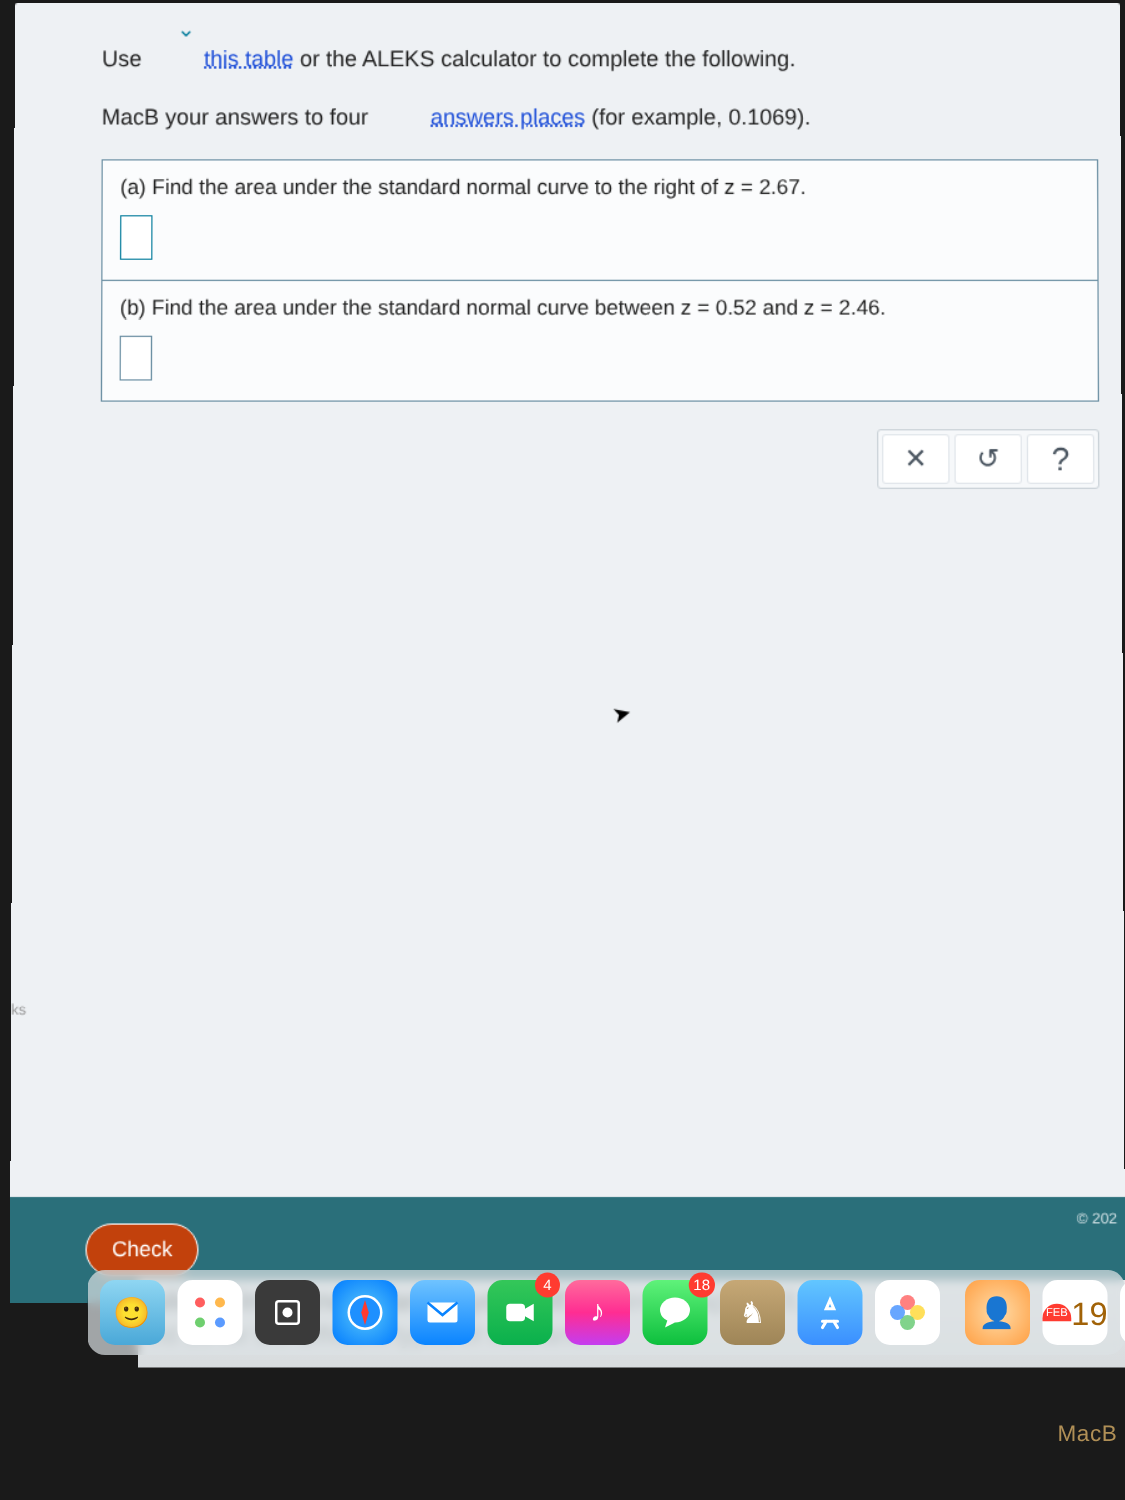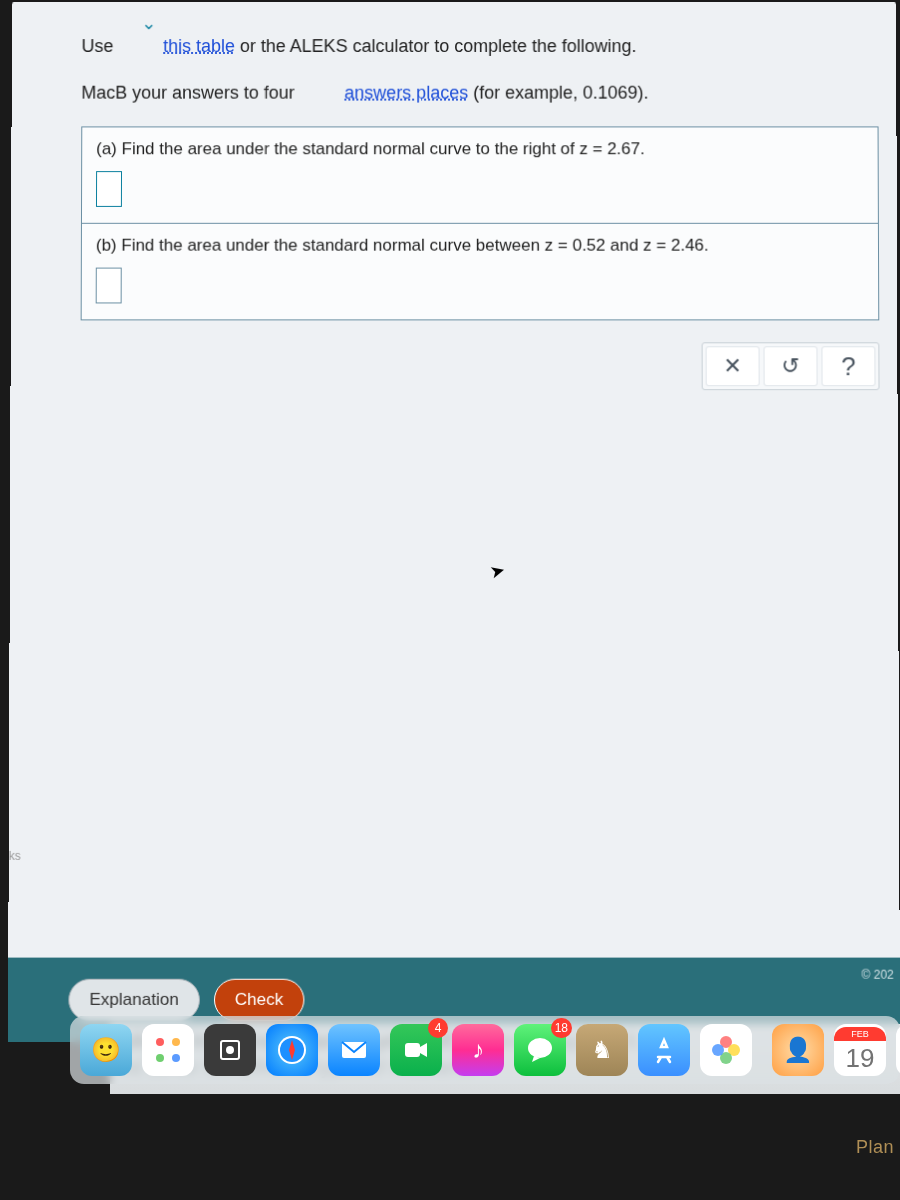--- a/index.html
+++ b/index.html
@@ -21,21 +21,20 @@
     transform: perspective(2000px) rotateX(1deg);
     border-radius: 2px;
   }
   .side-tab {
     position: absolute;
     left: 0;
     top: 800px;
     color: #999;
     font-size: 12px;
     writing-mode: horizontal-tb;
-    margin-top: 48px;
   }
   .content {
     position: absolute;
     left: 50px;
     top: 0;
     right: 0;
     padding: 10px 30px 0 20px;
   }
   .chev-down {
     display: inline-block;
@@ -210,35 +209,34 @@
     height: 20px;
     border-radius: 10px;
     font-size: 12px;
     display: flex;
     align-items: center;
     justify-content: center;
     padding: 0 4px;
   }
   .cal-icon {
     background: #fff;
-    flex-direction: column;
     position: relative;
   }
   .cal-icon .cal-month {
     font-size: 9px;
     color: #fff;
     background: #ff3b30;
     width: 100%;
     text-align: center;
     border-radius: 12px 12px 0 0;
     padding: 2px 0;
   }
   .cal-icon .cal-day {
     font-size: 26px;
-    color: #737373;
+    color: #a16207;
     font-weight: 400;
     margin-top: 2px;
   }
   .macbook-label {
     position: absolute;
     right: 6px;
     bottom: 42px;
     color: #b08f56;
     font-size: 18px;
     font-weight: 300;
@@ -292,21 +290,20 @@
         <button class="ctrl-btn help">
           <span>?</span>
         </button>
       </div>
     </div>
   </div>
 
   <div class="cursor">➤</div>
 
   <div class="footer-bar">
-    <button class="footer-btn explanation">Explanation</button>
     <button class="footer-btn check">Check</button>
     <span class="copyright">© 202</span>
   </div>
 </div>
 
 <div class="window-behind">
   <span class="title-main">uild an Insurance Plan for yourself:</span><span class="title-sub"> review chapters 8, 9</span><br>
   <span class="title-sub" style="font-size:20px">nd 10 for the different types of insurance</span>
 </div>
 
@@ -376,13 +373,13 @@
   </div>
   <div class="dock-item reminders-icon">
     
     
     
     
   </div>
 
 </div>
 
-<div class="macbook-label">Plan</div>
+<div class="macbook-label">MacB</div>
 
 </body></html>

